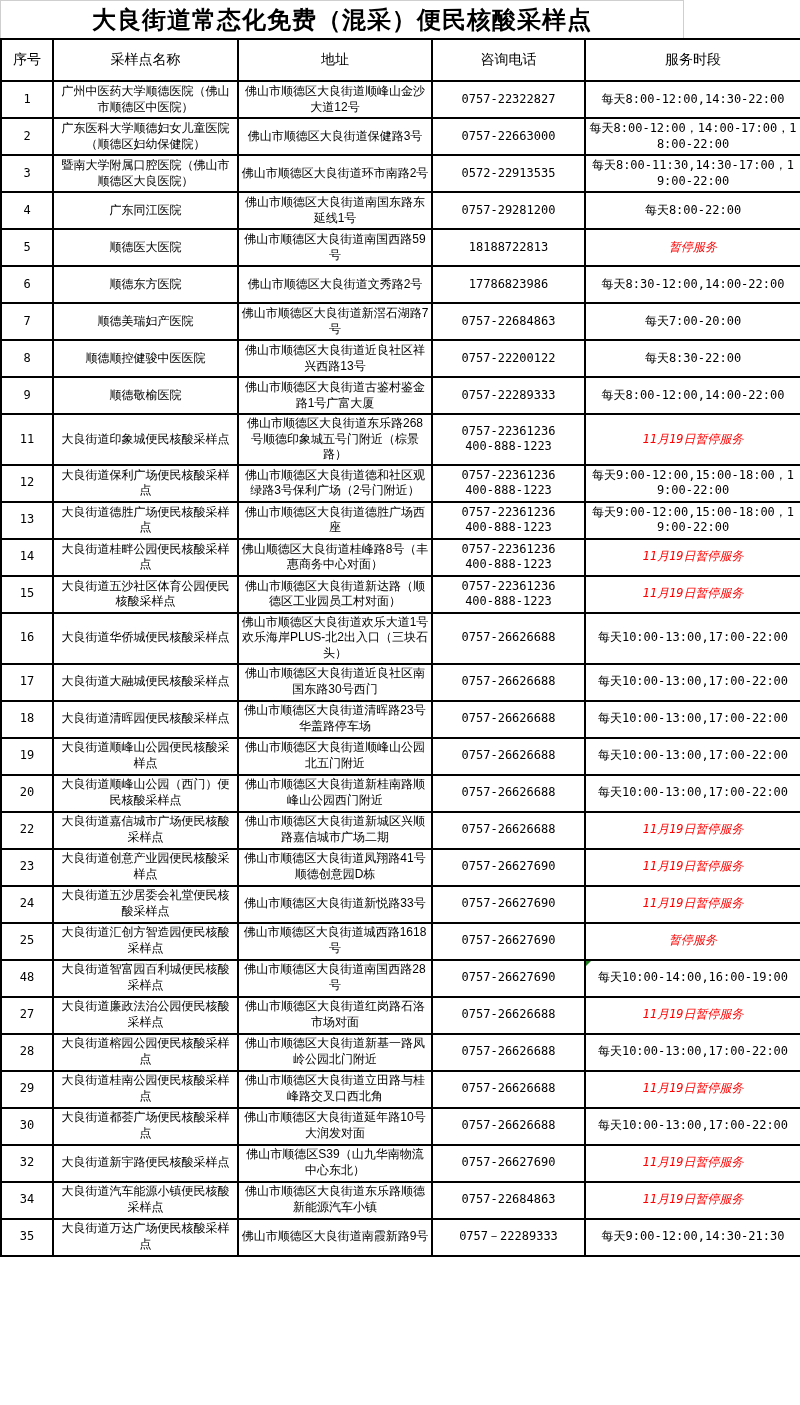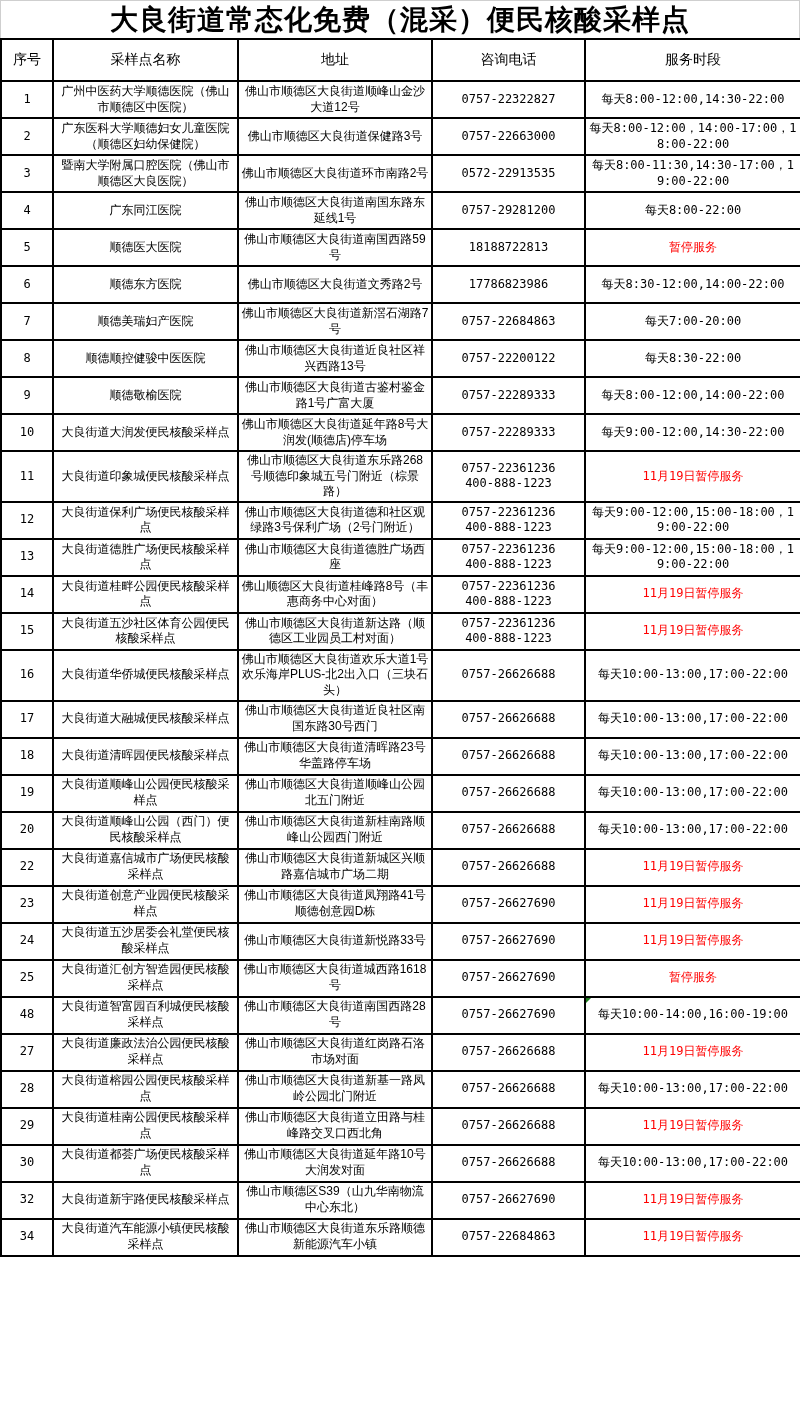--- a/index.html
+++ b/index.html
@@ -1,38 +1,38 @@
 <!DOCTYPE html>
 <html style="--suspend-color: #ff0000;"><head>
 <meta charset="utf-8">
 <style>
   html, body { margin:0; padding:0; background:#ffffff; color:#000; }
   body { width:800px; font-family:"Liberation Sans", sans-serif; }
   .sheet { width:800px; }
   .title-bar {
-    box-sizing:border-box; width:800px; height:38px;
+    box-sizing:border-box; width:684px; height:38px;
     border:1px solid #cfcfcf; border-bottom:none;
     display:flex; align-items:center; justify-content:center;
-    font-size:28px; font-weight:bold; letter-spacing:1px;
+    font-size:24px; font-weight:bold; letter-spacing:1px;
     font-family:"Liberation Sans", sans-serif;
   }
   table.grid {
     width:800px; border-collapse:collapse; table-layout:fixed;
     font-family:"Liberation Sans", sans-serif;
   }
   .grid th, .grid td {
     border:2px solid #000; text-align:center; vertical-align:middle;
     padding:1px 2px; overflow:hidden; word-break:break-all;
   }
   .grid th { font-size:14px; font-weight:normal; height:38px; }
   .grid td { font-size:12px; line-height:1.3; }
   .grid tr { height:37px; }
   .num  { font-family:"DejaVu Sans Mono","Liberation Sans",monospace; font-size:12px; }
   .phone { white-space:pre-line; }
-  .red { color:var(--suspend-color, #ff0000); }
+  .red { color:var(--suspend-color, #ff0000);font-style:italic; }
   td.service-cell { position:relative; }
   .corner-marker {
     position:absolute; top:0; left:0; width:0; height:0;
     border-top:5px solid #1e7e1e; border-right:5px solid transparent;
   }
 </style>
 </head>
 <body>
 
 <div class="sheet">
@@ -113,27 +113,20 @@
           <td class="num service-cell">每天8:30-22:00</td>
         </tr>
         <tr>
           <td class="num">9</td>
           <td>顺德敬榆医院</td>
           <td>佛山市顺德区大良街道古鉴村鉴金路1号广富大厦</td>
           <td class="num phone">0757-22289333</td>
           <td class="num service-cell">每天8:00-12:00,14:00-22:00</td>
         </tr>
         <tr>
-          <td class="num">10</td>
-          <td>大良街道大润发便民核酸采样点</td>
-          <td>佛山市顺德区大良街道延年路8号大润发(顺德店)停车场</td>
-          <td class="num phone">0757-22289333</td>
-          <td class="num service-cell">每天9:00-12:00,14:30-22:00</td>
-        </tr>
-        <tr>
           <td class="num">11</td>
           <td>大良街道印象城便民核酸采样点</td>
           <td>佛山市顺德区大良街道东乐路268号顺德印象城五号门附近（棕景路）</td>
           <td class="num phone">0757-22361236
 400-888-1223</td>
           <td class="num service-cell red">11月19日暂停服务</td>
         </tr>
         <tr>
           <td class="num">12</td>
           <td>大良街道保利广场便民核酸采样点</td>
@@ -270,16 +263,23 @@
           <td>佛山市顺德区S39（山九华南物流中心东北）</td>
           <td class="num phone">0757-26627690</td>
           <td class="num service-cell red">11月19日暂停服务</td>
         </tr>
         <tr>
           <td class="num">34</td>
           <td>大良街道汽车能源小镇便民核酸采样点</td>
           <td>佛山市顺德区大良街道东乐路顺德新能源汽车小镇</td>
           <td class="num phone">0757-22684863</td>
           <td class="num service-cell red">11月19日暂停服务</td>
+        </tr>
+        <tr>
+          <td class="num">35</td>
+          <td>大良街道万达广场便民核酸采样点</td>
+          <td>佛山市顺德区大良街道南霞新路9号</td>
+          <td class="num phone">0757－22289333</td>
+          <td class="num service-cell">每天9:00-12:00,14:30-21:30</td>
         </tr>
       </tbody>
   </table>
 </div>
 
 </body></html>

